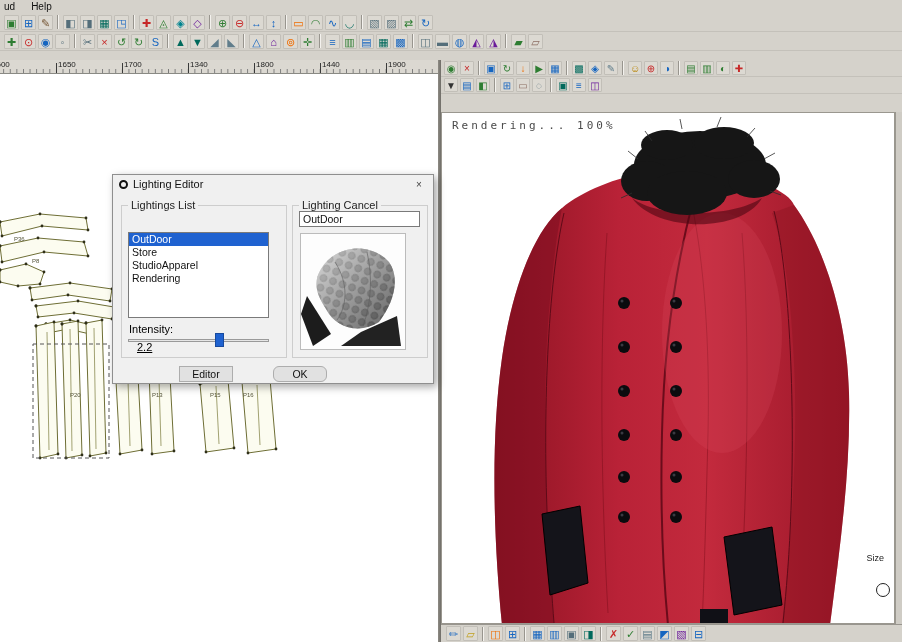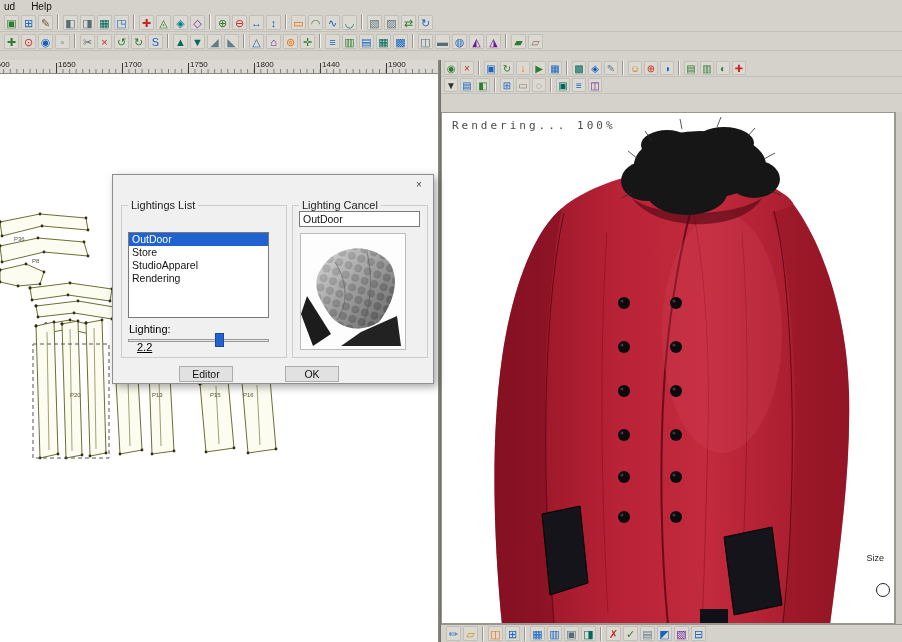--- a/index.html
+++ b/index.html
@@ -68,21 +68,21 @@
   .int-label { position:absolute; left:16px; top:148px; }
   .int-value { position:absolute; left:24px; top:166px;text-decoration:underline; }
   .slider { position:absolute; left:15px; top:158px; width:141px; height:14px; }
   .slider .track { position:absolute; left:0; right:0; top:6px; height:3px; background:#e6e6e6; border:1px solid #9a9a9a; }
   .slider .thumb { position:absolute; left:87px; top:0; width:9px; height:14px; background:var(--selection,#1f62d0); border:1px solid #174a9e; }
   .pv-field { position:absolute; left:186px; top:36px; width:121px; height:16px; background:#fff;
               border:1px solid #7a7a7a; font-size:10.5px; line-height:14px; padding-left:3px; color:#111; }
   .pv-img { position:absolute; left:187px; top:58px; width:106px; height:117px; border:1px solid #bbb; background:#fff; }
   .dbtn { position:absolute; top:191px; width:54px; height:16px; background:#e1e1e1; border:1px solid #adadad;
           font-size:10.5px; text-align:center; line-height:14px; color:#111; cursor:default; }
-  .btn-cancel { left:66px; } .btn-ok { left:172px; }
+  .btn-cancel { left:66px; } .btn-ok { left:160px;border-radius:6px; }
 </style>
 </head>
 <body>
 
 <div class="menubar">
 
 <span class="mitem">ud</span>
     <span class="mitem">Help</span>
   </div>
 
@@ -155,21 +155,21 @@
     <span class="ticon" style="color: rgb(46, 125, 50);">▰</span>
     <span class="ticon" style="color: rgb(141, 110, 99);">▱</span>
   </div>
 
 <div class="left-panel">
   <div class="ruler">
 
   <span class="rtick" style="left: -8px;">1600</span>
       <span class="rtick" style="left: 58px;">1650</span>
       <span class="rtick" style="left: 124px;">1700</span>
-      <span class="rtick" style="left: 190px;">1750</span>
+      <span class="rtick" style="left: 190px;">1340</span>
       <span class="rtick" style="left: 256px;">1800</span>
       <span class="rtick" style="left: 322px;">1440</span>
       <span class="rtick" style="left: 388px;">1900</span>
     </div>
   <div class="pattern-wrap">
     <svg width="438" height="554" viewBox="0 0 438 554">
       <defs>
         <marker id="dot" markerWidth="4" markerHeight="4" refX="2" refY="2">
           <circle cx="2" cy="2" r="1.4" fill="#2f2f18"></circle>
         </marker>
@@ -354,33 +354,37 @@
       <span class="ticon" style="color: rgb(198, 40, 40);">✗</span>
       <span class="ticon" style="color: rgb(46, 125, 50);">✓</span>
       <span class="ticon" style="color: rgb(96, 125, 139);">▤</span>
       <span class="ticon" style="color: rgb(21, 101, 192);">◩</span>
       <span class="ticon" style="color: rgb(106, 27, 154);">▧</span>
       <span class="ticon" style="color: rgb(21, 101, 192);">⊟</span>
     </div>
 </div>
 
 <div class="dialog">
+  <div class="dlg-title">
+    <span class="dlg-icon"></span>
+    <span>Lighting Editor</span>
+  </div>
   <div class="dlg-close">×</div>
 
   <div class="group g-list">
     <span class="glabel">Lightings List</span>
   </div>
   <div class="listbox">
 
   <div class="li sel">OutDoor</div>
       <div class="li">Store</div>
       <div class="li">StudioApparel</div>
       <div class="li">Rendering</div>
     </div>
-  <div class="int-label">Lighting:</div>
+  <div class="int-label">Intensity:</div>
   <div class="slider">
     <div class="track"></div>
     <div class="thumb"></div>
   </div>
   <div class="int-value">2.2</div>
 
   <div class="group g-prev">
     <span class="glabel">Lighting Cancel</span>
   </div>
   <div class="pv-field">OutDoor</div>

